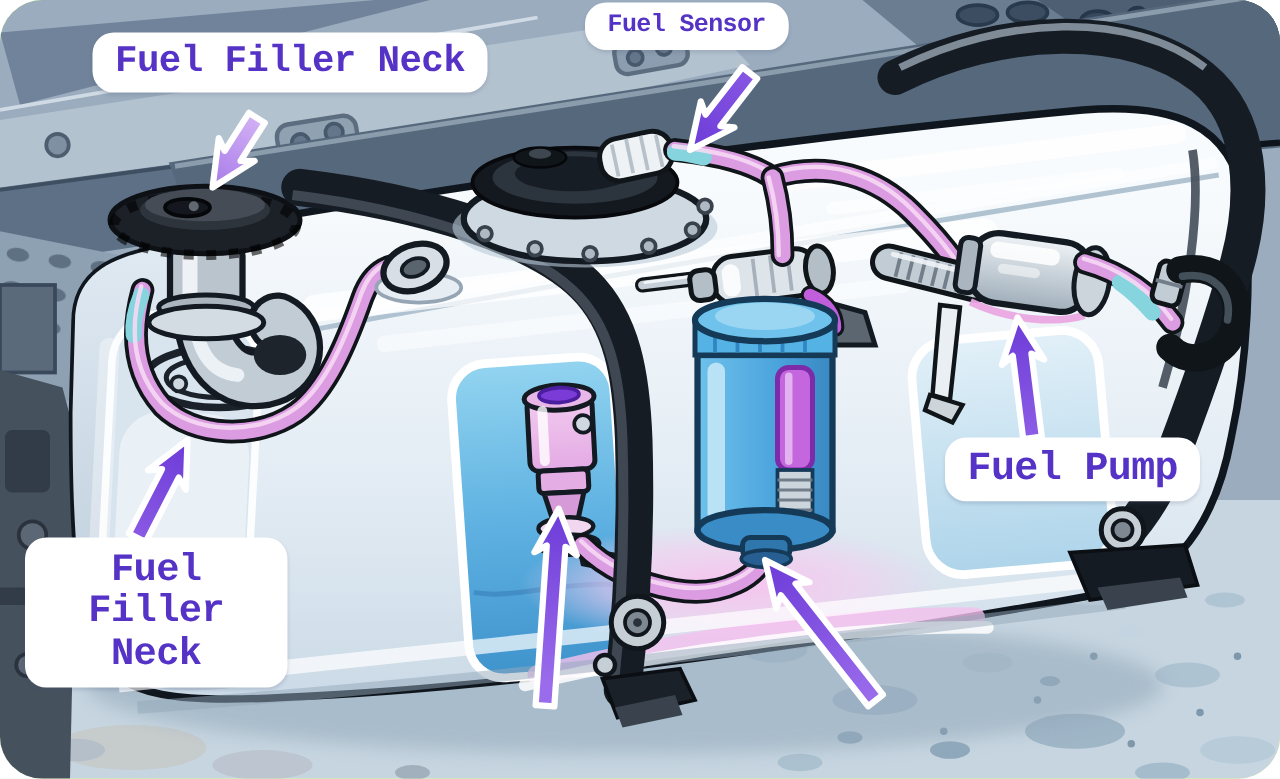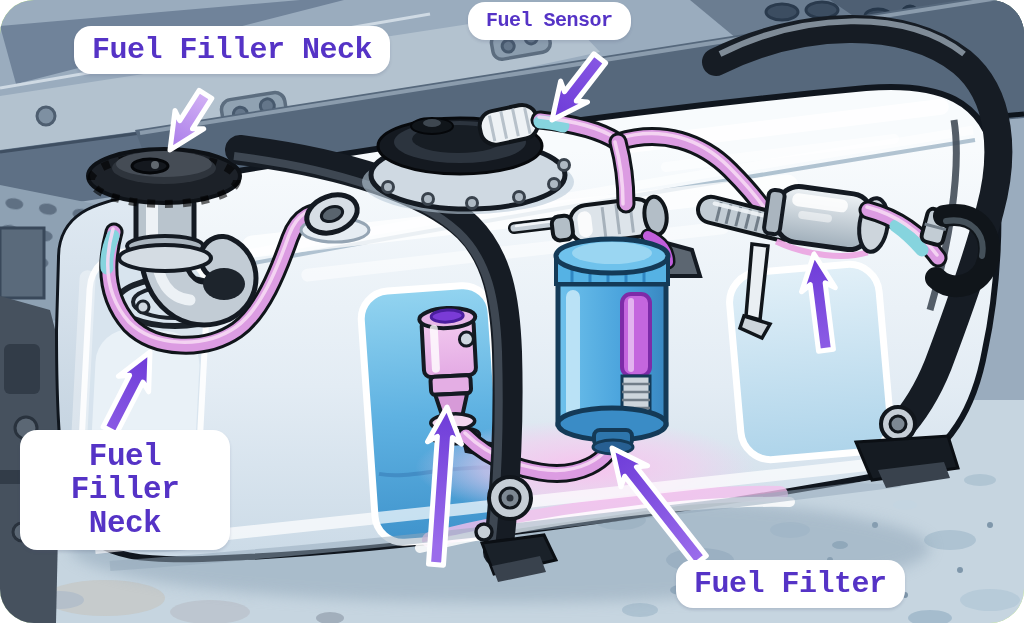--- a/index.html
+++ b/index.html
@@ -389,14 +389,14 @@
     <path class="arrow" fill="url(#gArr)" transform="translate(150,352) rotate(27.2)" d="M0,0 L-17,36 L-7.5,30 L-7.5,88 L7.5,88 L7.5,30 L17,36 Z"></path>
     <path class="arrow" fill="url(#gArr)" transform="translate(814,254) rotate(-7.1)" d="M0,0 L-17,36 L-7.5,30 L-7.5,97 L7.5,97 L7.5,30 L17,36 Z"></path>
     <path class="arrow" fill="url(#gArr)" transform="translate(447,407) rotate(4)" d="M0,0 L-17,36 L-7.5,30 L-7.5,158 L7.5,158 L7.5,30 L17,36 Z"></path>
     <path class="arrow" fill="url(#gArr)" transform="translate(612,448) rotate(-38.2)" d="M0,0 L-17,36 L-7.5,30 L-7.5,143 L7.5,143 L7.5,30 L17,36 Z"></path>
   </g>
 </svg>
 
 <div class="label" id="label-filler-top">Fuel Filler Neck</div>
 <div class="label" id="label-sensor">Fuel Sensor</div>
 <div class="label" id="label-filler-side">Fuel Filler Neck</div>
-<div class="label" id="label-filter">Fuel Filter</div>
+<div class="label" id="label-pump">Fuel Pump</div>
 </div>
 
 </body></html>

